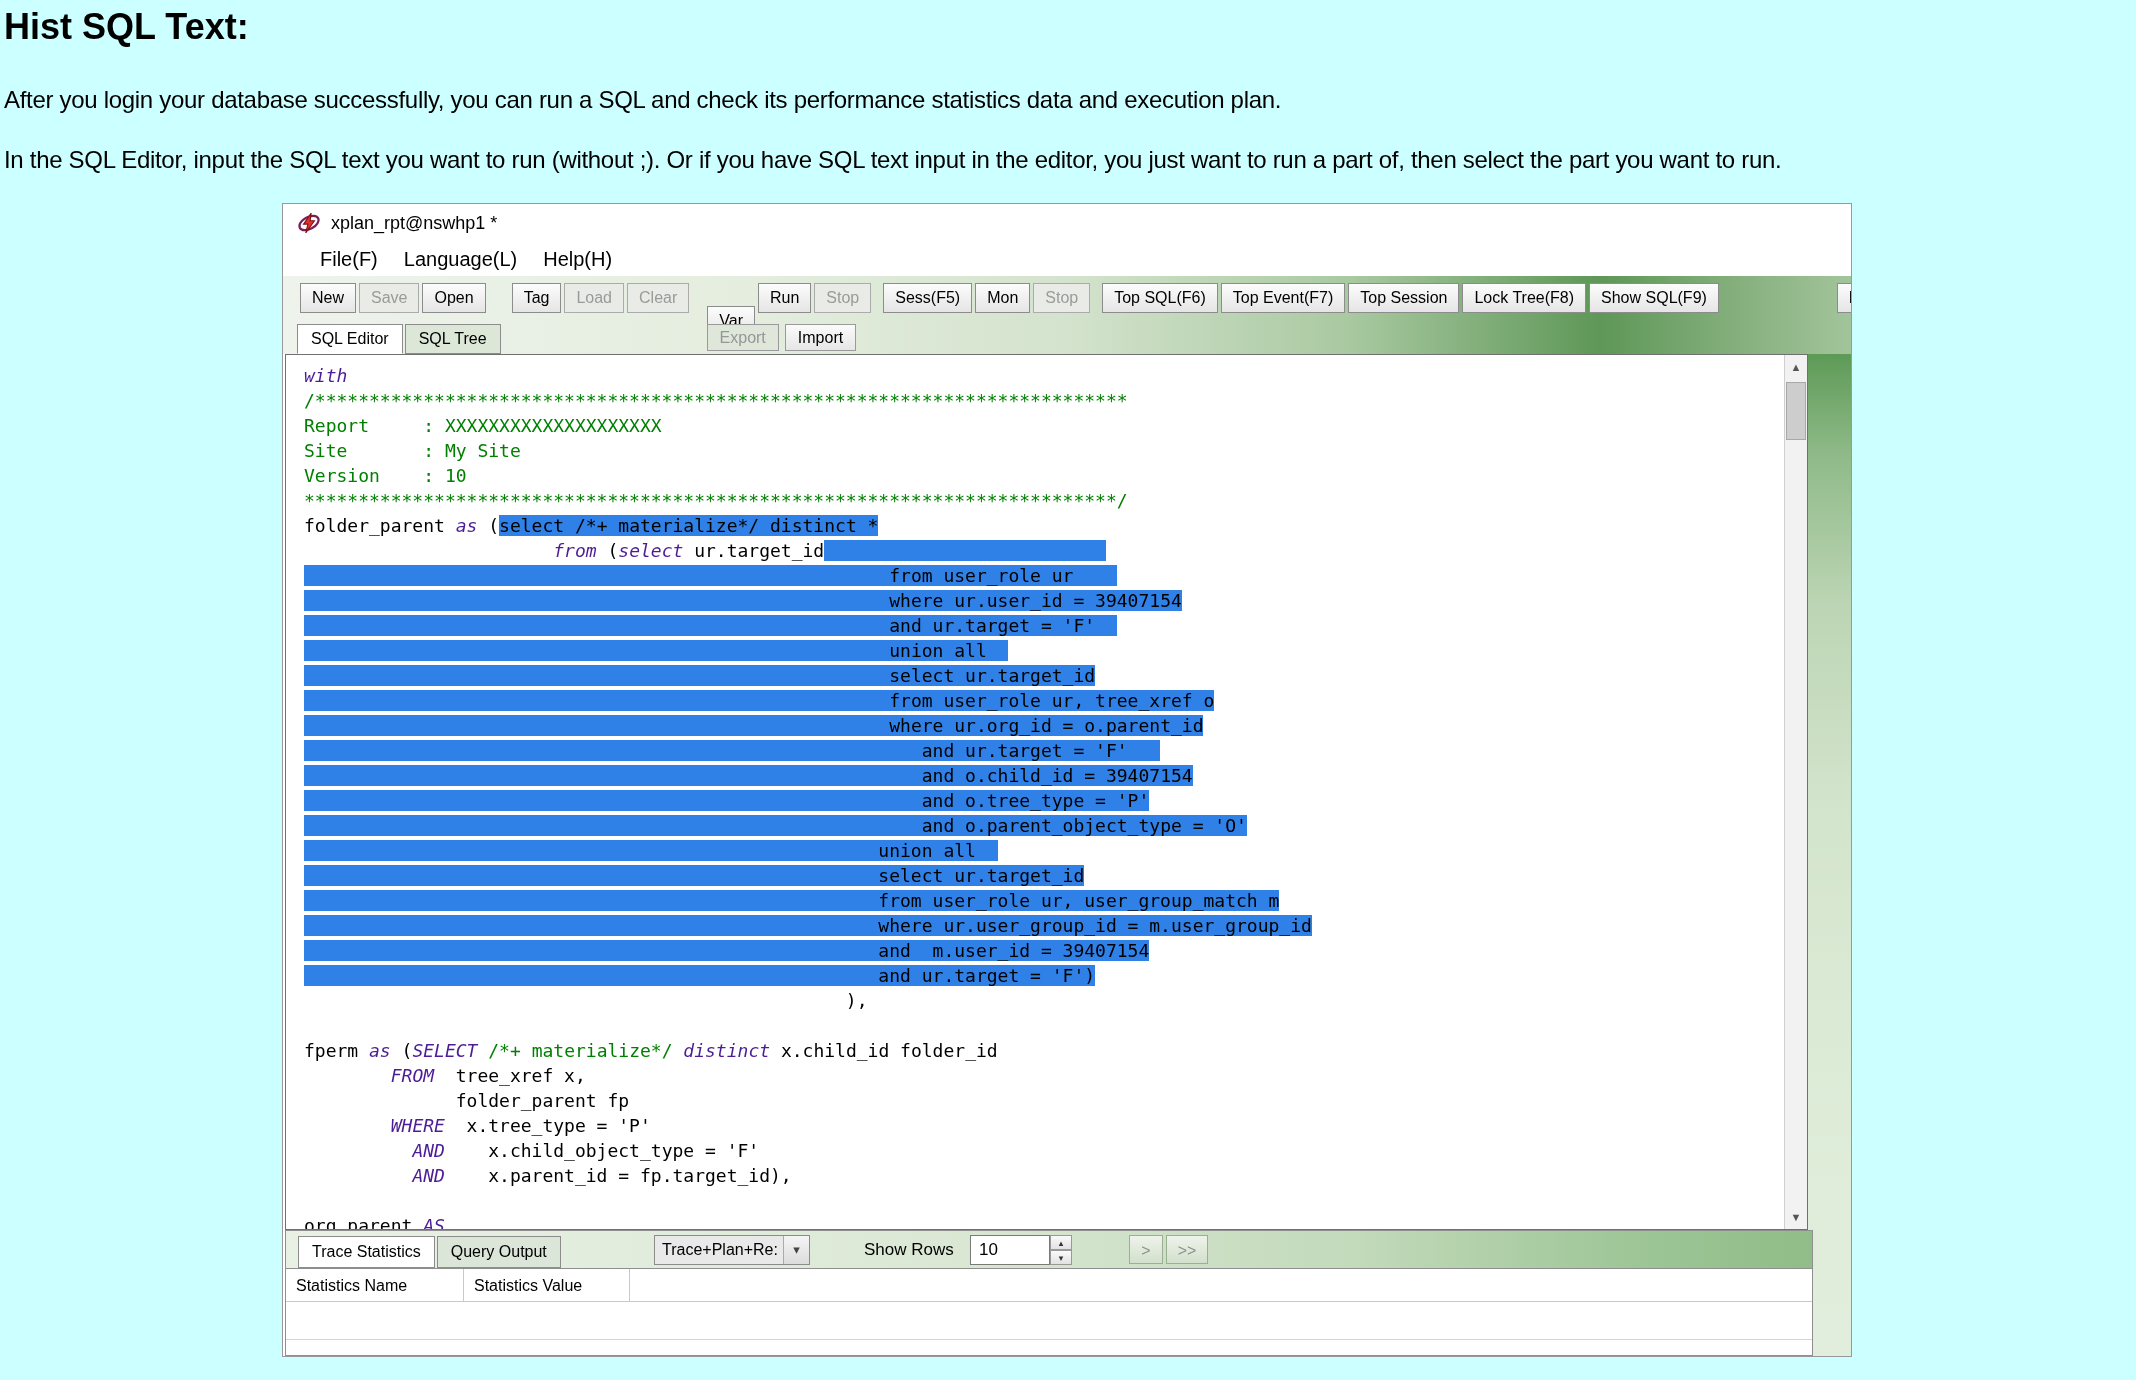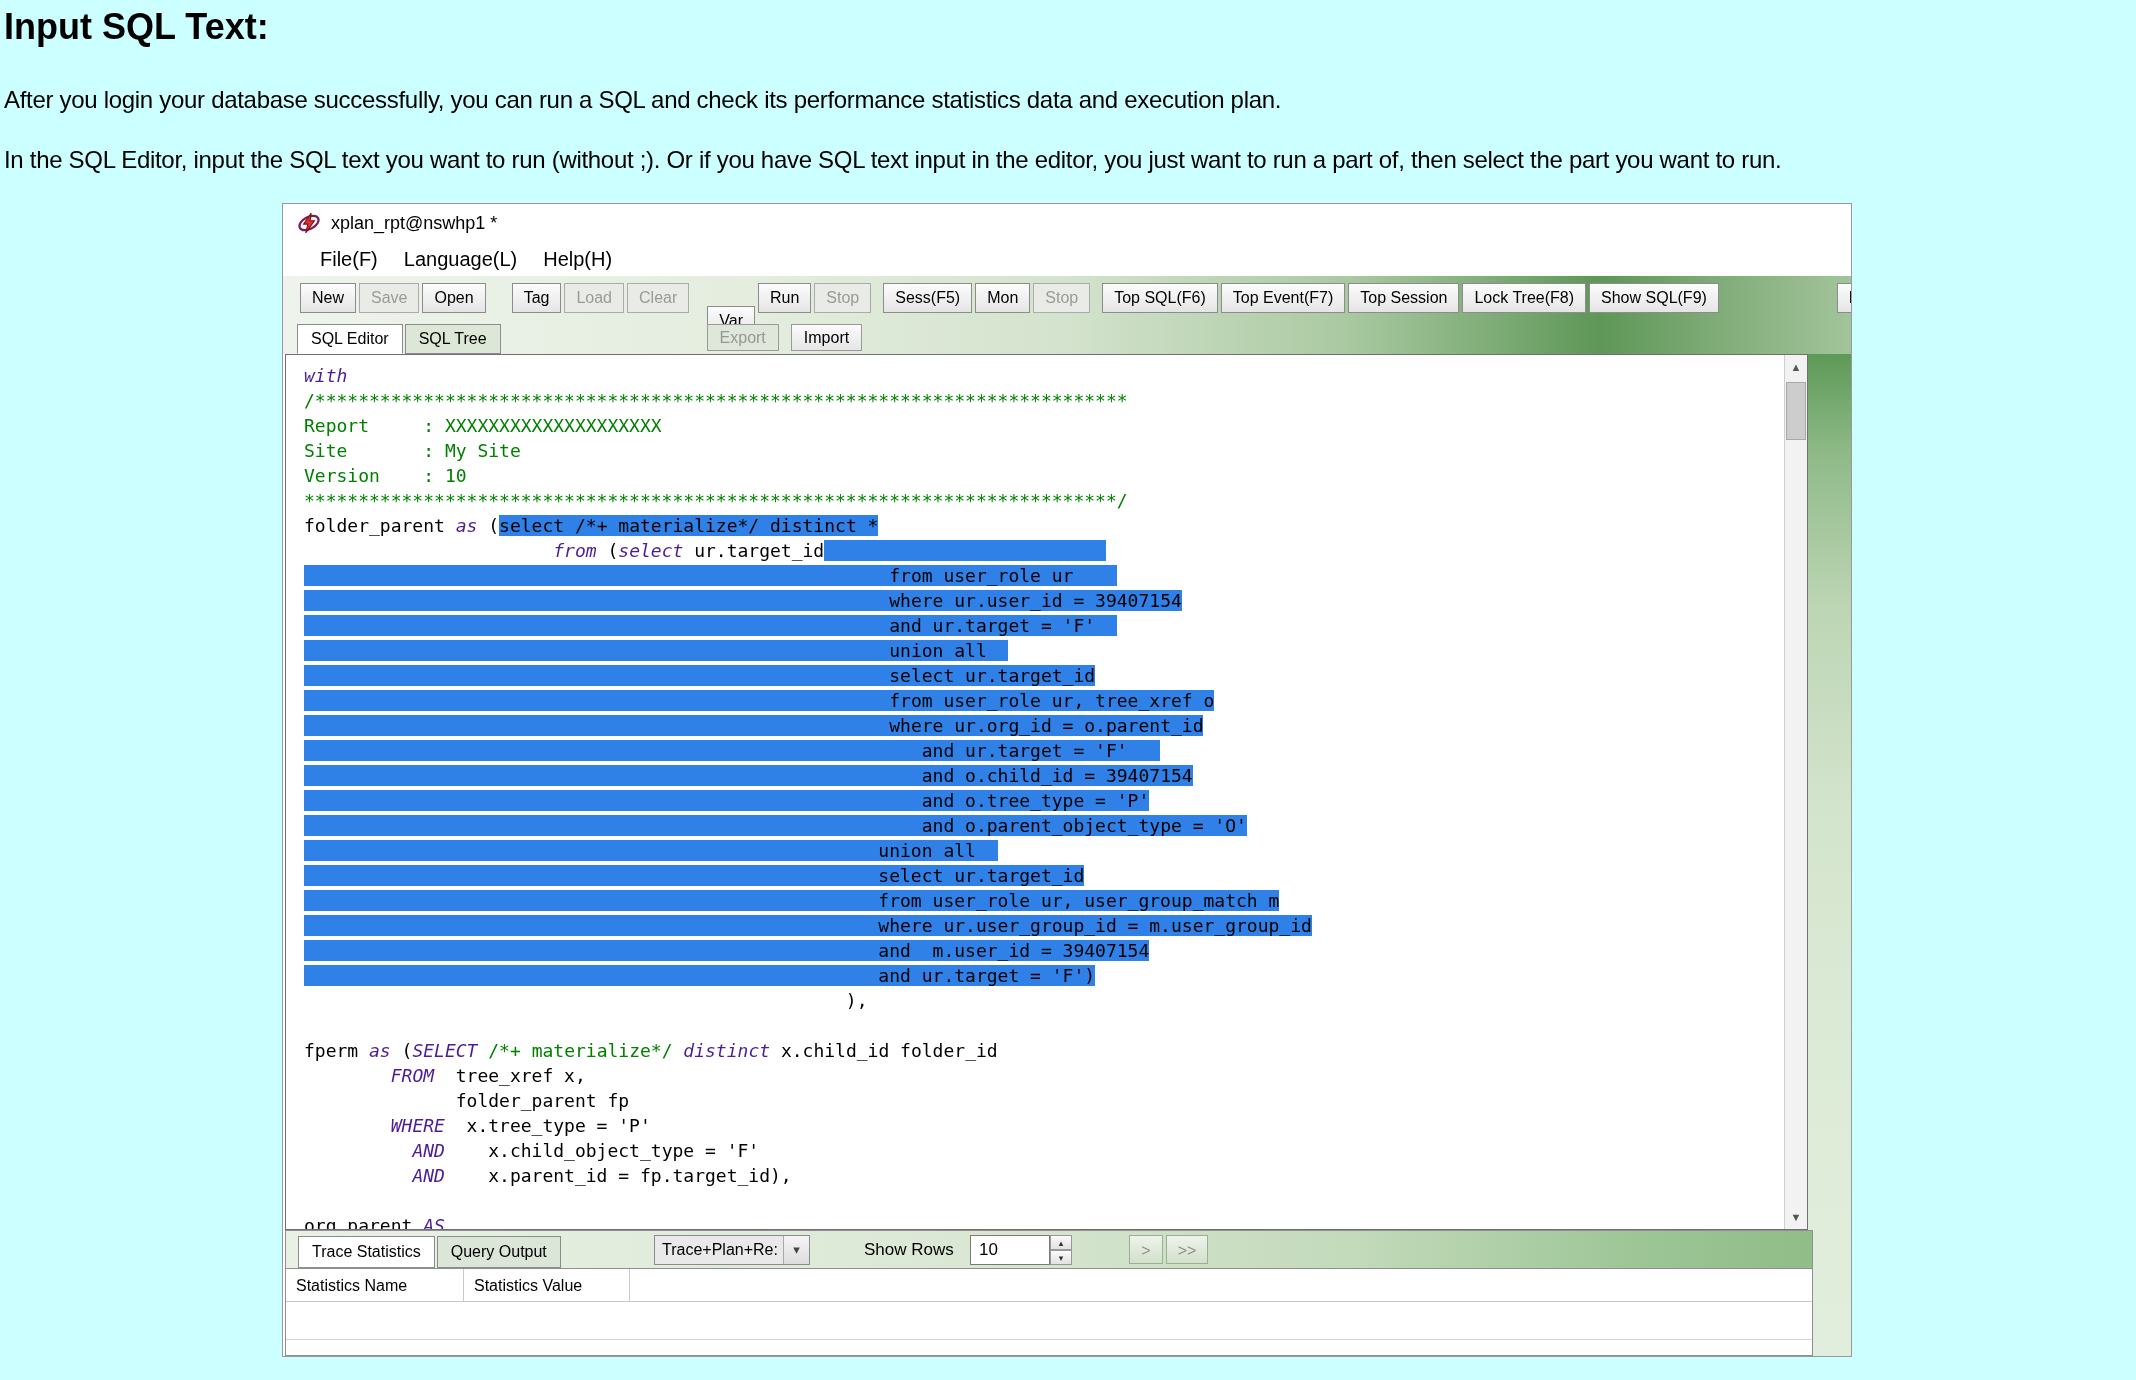--- a/index.html
+++ b/index.html
@@ -35,21 +35,21 @@
     height:30px; padding:0 11px; font-size:16px; font-family:inherit;
     background:linear-gradient(#fcfcfc,#e5e5e5); border:1px solid #8c8c8c; margin-left:3px; color:#000; white-space:nowrap;
   }
   .tbtn.disabled { color:#9a9a9a; background:#e9ece6; border-color:#ababab; }
   .tb-row2 { position:absolute; left:14px; top:44px; right:8px; height:34px; display:flex; align-items:flex-end; }
   .tab { height:30px; line-height:28px; padding:0 13px; font-size:16px; border:1px solid #8c8c8c; white-space:nowrap; }
   .tab.active   { background:#fff; border-bottom-color:#fff; }
   .tab.inactive { background:#dde7d8; margin-left:2px; }
   .ex-btn { height:27px; line-height:25px; padding:0 12px; font-size:16px; border:1px solid #9a9a9a; margin-bottom:3px; white-space:nowrap; }
   .ex-btn.disabled { color:#969696; background:#dfe7db; margin-left:206px; }
-  .ex-btn.enabled  { color:#000; background:linear-gradient(#fbfbfb,#e6e6e6); margin-left:12px; }
+  .ex-btn.enabled  { color:#000; background:linear-gradient(#fbfbfb,#e6e6e6); margin-left:6px; }
 
   .right-strip {
     position:absolute; right:0; top:150px; bottom:0; width:45px; z-index:1;
     background:linear-gradient(180deg,#5d9a56 0%,#8fba88 10%,#bcd5b4 25%,#d3e4cc 45%,#dcebd6 70%,#e2eedd 100%);
   }
 
   
   .editor {
     position:absolute; left:2px; top:150px; width:1523px; height:876px; z-index:2;
     background:#fff; border:1px solid #707070; overflow:hidden;
@@ -98,21 +98,21 @@
   .results { position:absolute; left:0; top:37px; right:0; bottom:0; background:#fff; border-top:1px solid #8f8f8f; }
   .res-header { position:absolute; left:0; top:0; right:0; height:33px; border-bottom:1px solid #c9c9c9; background:#fff; }
   .res-cell { position:absolute; top:0; height:33px; line-height:33px; font-size:16px; padding-left:10px; border-right:1px solid #c9c9c9; white-space:nowrap; }
   .cell1 { left:0; width:178px; }
   .cell2 { left:178px; width:166px; }
   .res-line { position:absolute; left:0; right:0; bottom:15px; border-top:1px solid #d4d4d4; }
 </style>
 </head>
 <body>
 
-<div class="doc-title">Input SQL Text:</div>
+<div class="doc-title">Hist SQL Text:</div>
 <div class="doc-para" id="para1">After you login your database successfully, you can run a SQL and check its performance statistics data and execution plan.</div>
 <div class="doc-para" id="para2">In the SQL Editor, input the SQL text you want to run (without ;). Or if you have SQL text input in the editor, you just want to run a part of, then select the part you want to run.</div>
 
 <div class="window">
 
   <div class="titlebar">
     <svg class="app-icon" viewBox="0 0 22 22">
       <ellipse cx="11" cy="11" rx="9.5" ry="5.5" fill="none" stroke="#7a1f5c" stroke-width="2" transform="rotate(-28 11 11)"></ellipse>
       <path d="M13 2 L6 12 L10 12 L8 20 L16 9 L12 9 Z" fill="#e03131" stroke="#801010" stroke-width="1"></path>
     </svg>

